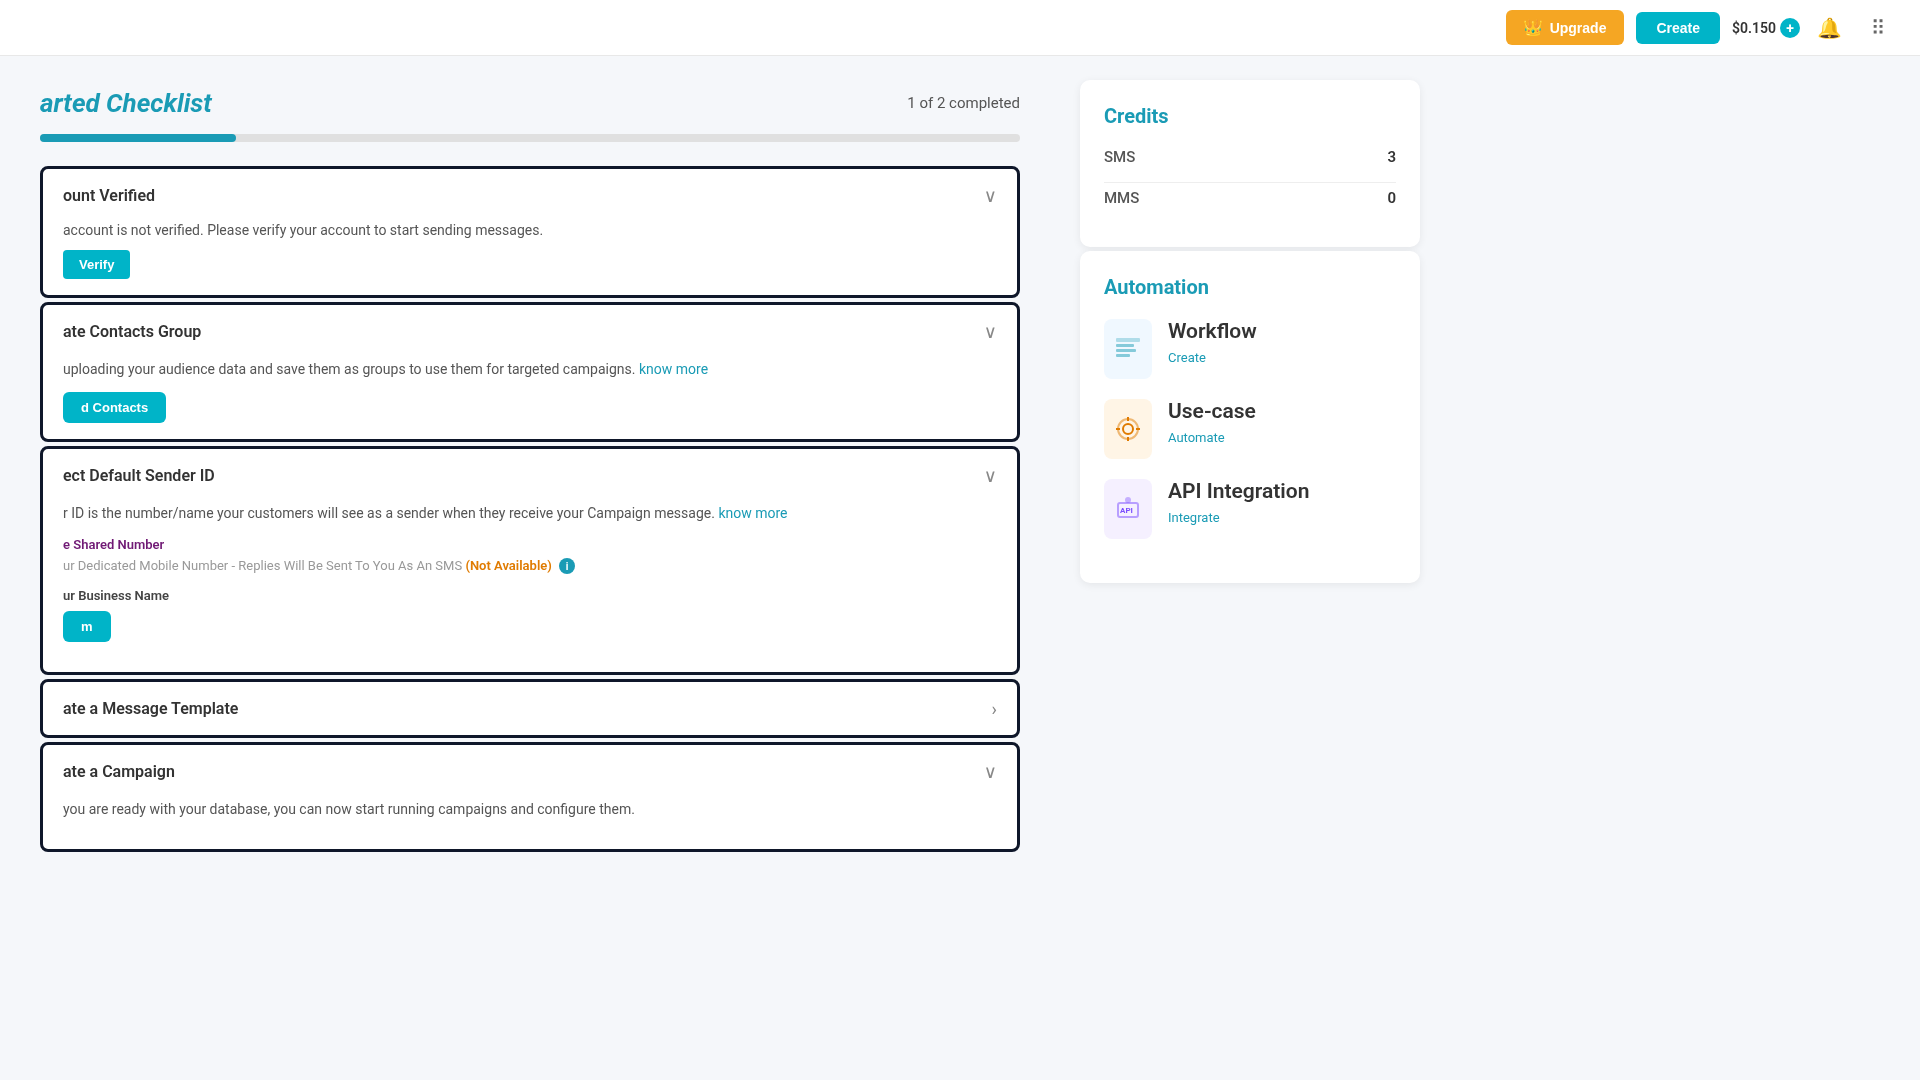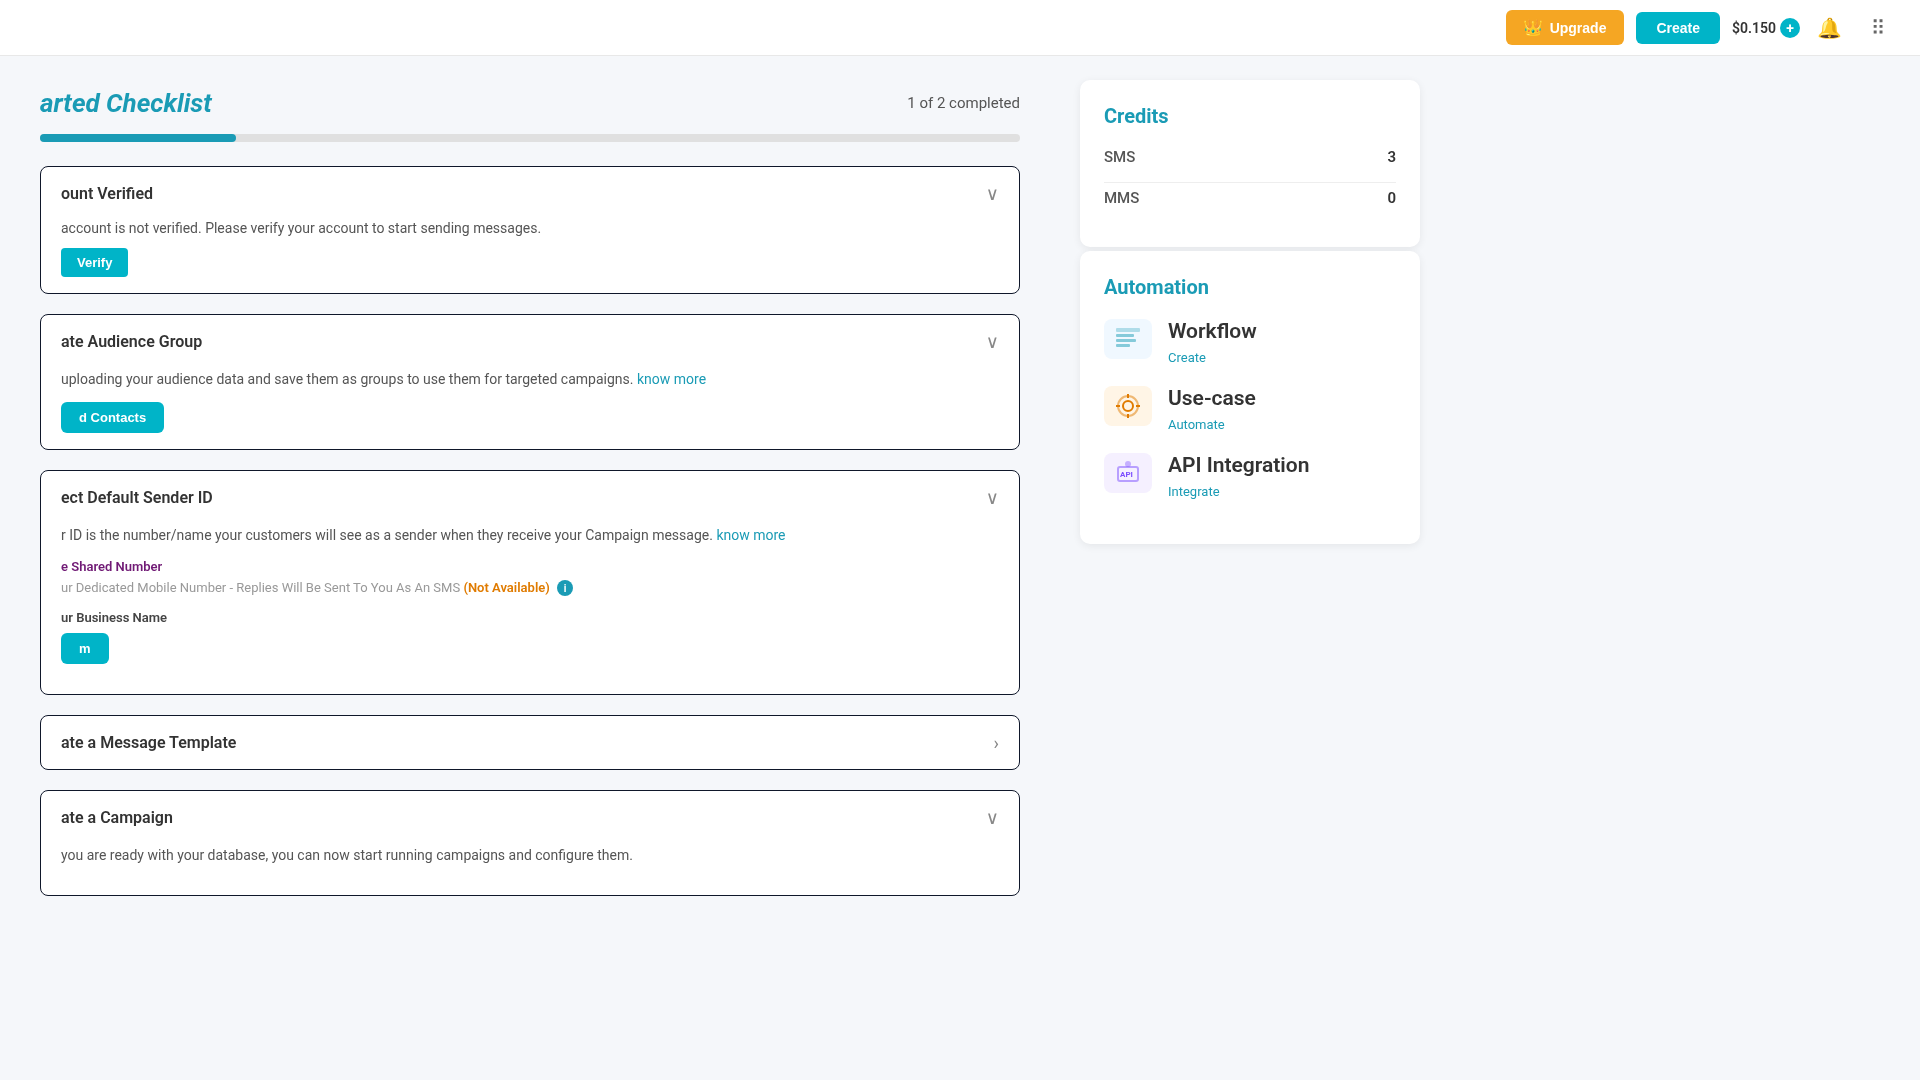--- a/index.html
+++ b/index.html
@@ -75,21 +75,21 @@
     
     .progress-bar-container {
       width: 100%; height: 8px; background: #e0e0e0; border-radius: 4px; margin-bottom: 24px;
     }
     .progress-bar-fill {
       height: 100%; background: #1a9bb5; border-radius: 4px;
     }
 
     
     .checklist-section {
-      background: #fff; border: 1px solid #0f172a; border-radius: 8px; margin-bottom: 20px;
+      background: #fff; border: 3px solid #0f172a; border-radius: 8px; margin-bottom: 4px;
       overflow: hidden;
     }
     .section-header {
       display: flex; align-items: center; justify-content: space-between;
       padding: 16px 20px; cursor: pointer;
     }
     .section-title { font-size: 16px; font-weight: 600; color: #333; }
     .chevron { font-size: 18px; color: #888; }
     .section-body { padding: 0 20px 16px; }
     .section-desc { font-size: 14px; color: #555; line-height: 1.6; margin-bottom: 12px; }
@@ -119,21 +119,21 @@
     .card-title { font-size: 20px; font-weight: 700; color: #1a9bb5; margin-bottom: 20px; }
     .credit-row { display: flex; align-items: center; justify-content: space-between; margin-bottom: 16px; }
     .credit-label { font-size: 15px; color: #555; font-weight: 500; }
     .credit-value { font-size: 15px; color: #333; font-weight: 600; }
 
     
     .automation-item {
       display: flex; align-items: flex-start; gap: 16px; margin-bottom: 20px;
     }
     .automation-icon {
-      width: 48px; height: 40px; border-radius: 8px;
+      width: 48px; height: 60px; border-radius: 8px;
       display: flex; align-items: center; justify-content: center; flex-shrink: 0;
       font-size: 22px;
     }
     .automation-icon.workflow { background: #f0f8ff; color: #1a9bb5; }
     .automation-icon.usecase { background: #fff5e6; color: #e07b00; }
     .automation-icon.api { background: #f5f0ff; color: #7c4dff; }
     .automation-item-info .item-name { font-size: 21px; font-weight: 600; color: #333; margin-bottom: 4px; }
     .automation-item-info a { font-size: 13px; color: #1a9bb5; text-decoration: none; }
 
     
@@ -186,21 +186,21 @@
         <span class="chevron">∨</span>
       </div>
       <div class="verified-section-body">
         <p class="verify-note">account is not verified. Please verify your account to start sending messages.</p>
         <button class="btn-verify">Verify</button>
       </div>
     </div>
 
     <div class="checklist-section">
       <div class="section-header">
-        <span class="section-title">ate Audience Group</span>
+        <span class="section-title">ate Contacts Group</span>
         <span class="chevron">∨</span>
       </div>
       <div class="section-body">
         <p class="section-desc">
           <span>uploading your audience data and save them as groups to use them for targeted campaigns.</span>
           <a href="#">know more</a>
         </p>
         <button class="btn-teal">d Contacts</button>
       </div>
     </div>

